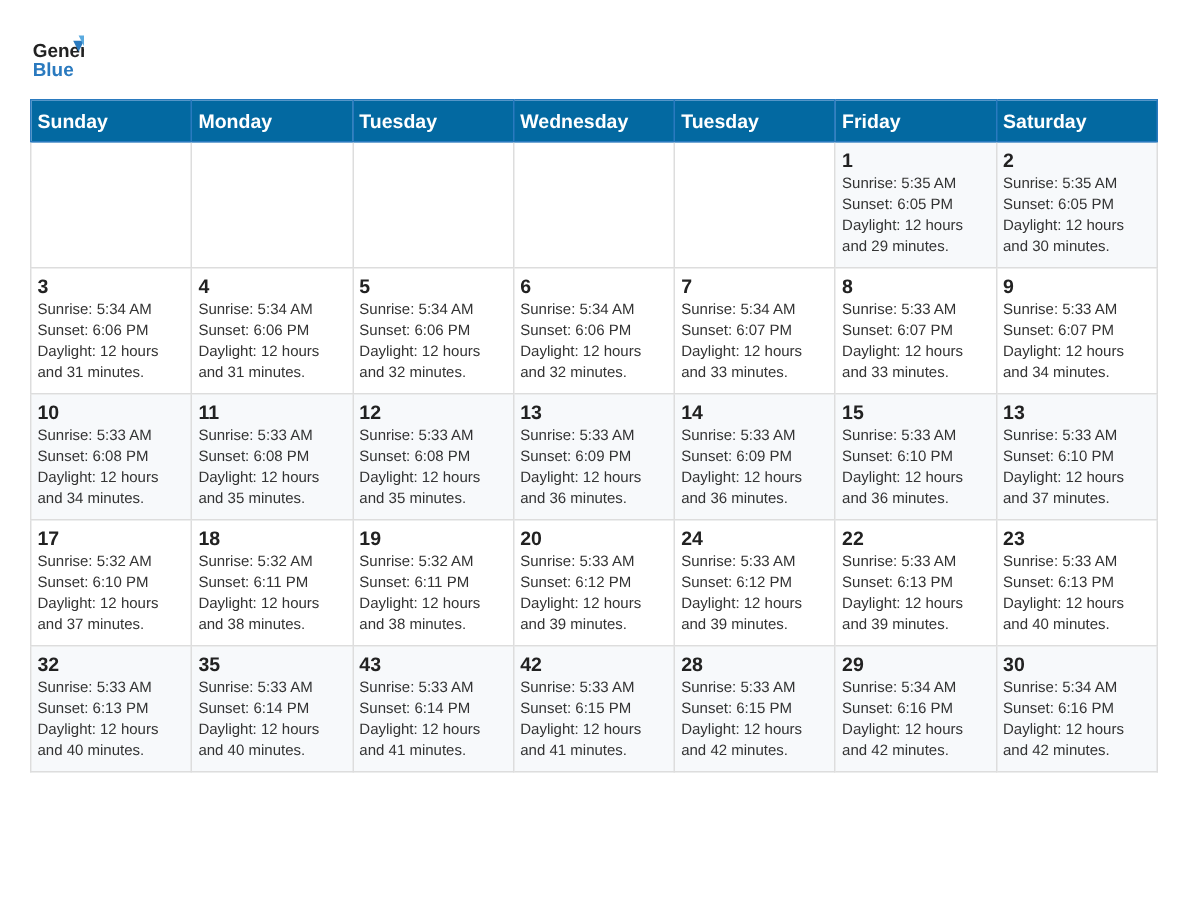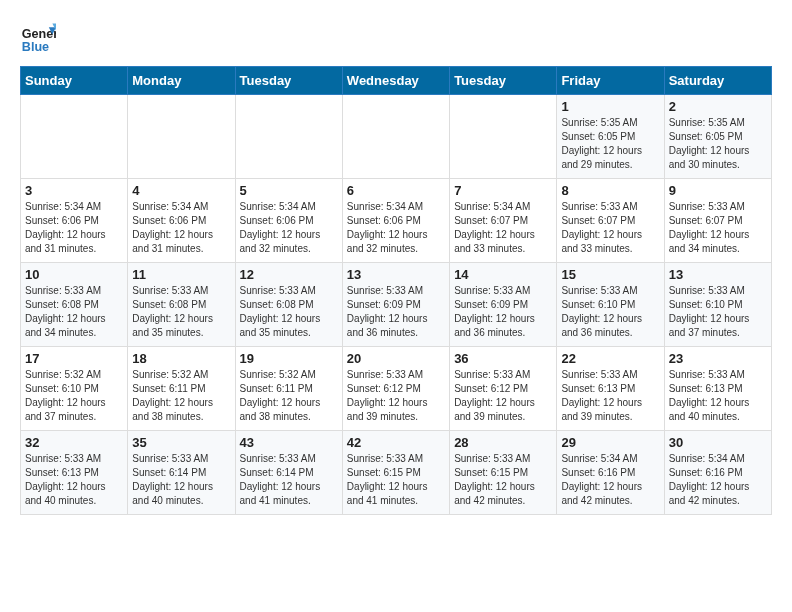--- a/index.html
+++ b/index.html
@@ -248,21 +248,21 @@
 Sunset: 6:11 PM
 Daylight: 12 hours and 38 minutes.</div>
           </td>
           <td>
             <span class="day-num">20</span>
             <div class="day-info" style="white-space: pre-line;">Sunrise: 5:33 AM
 Sunset: 6:12 PM
 Daylight: 12 hours and 39 minutes.</div>
           </td>
           <td>
-            <span class="day-num">36</span>
+            <span class="day-num">24</span>
             <div class="day-info" style="white-space: pre-line;">Sunrise: 5:33 AM
 Sunset: 6:12 PM
 Daylight: 12 hours and 39 minutes.</div>
           </td>
           <td>
             <span class="day-num">22</span>
             <div class="day-info" style="white-space: pre-line;">Sunrise: 5:33 AM
 Sunset: 6:13 PM
 Daylight: 12 hours and 39 minutes.</div>
           </td>

